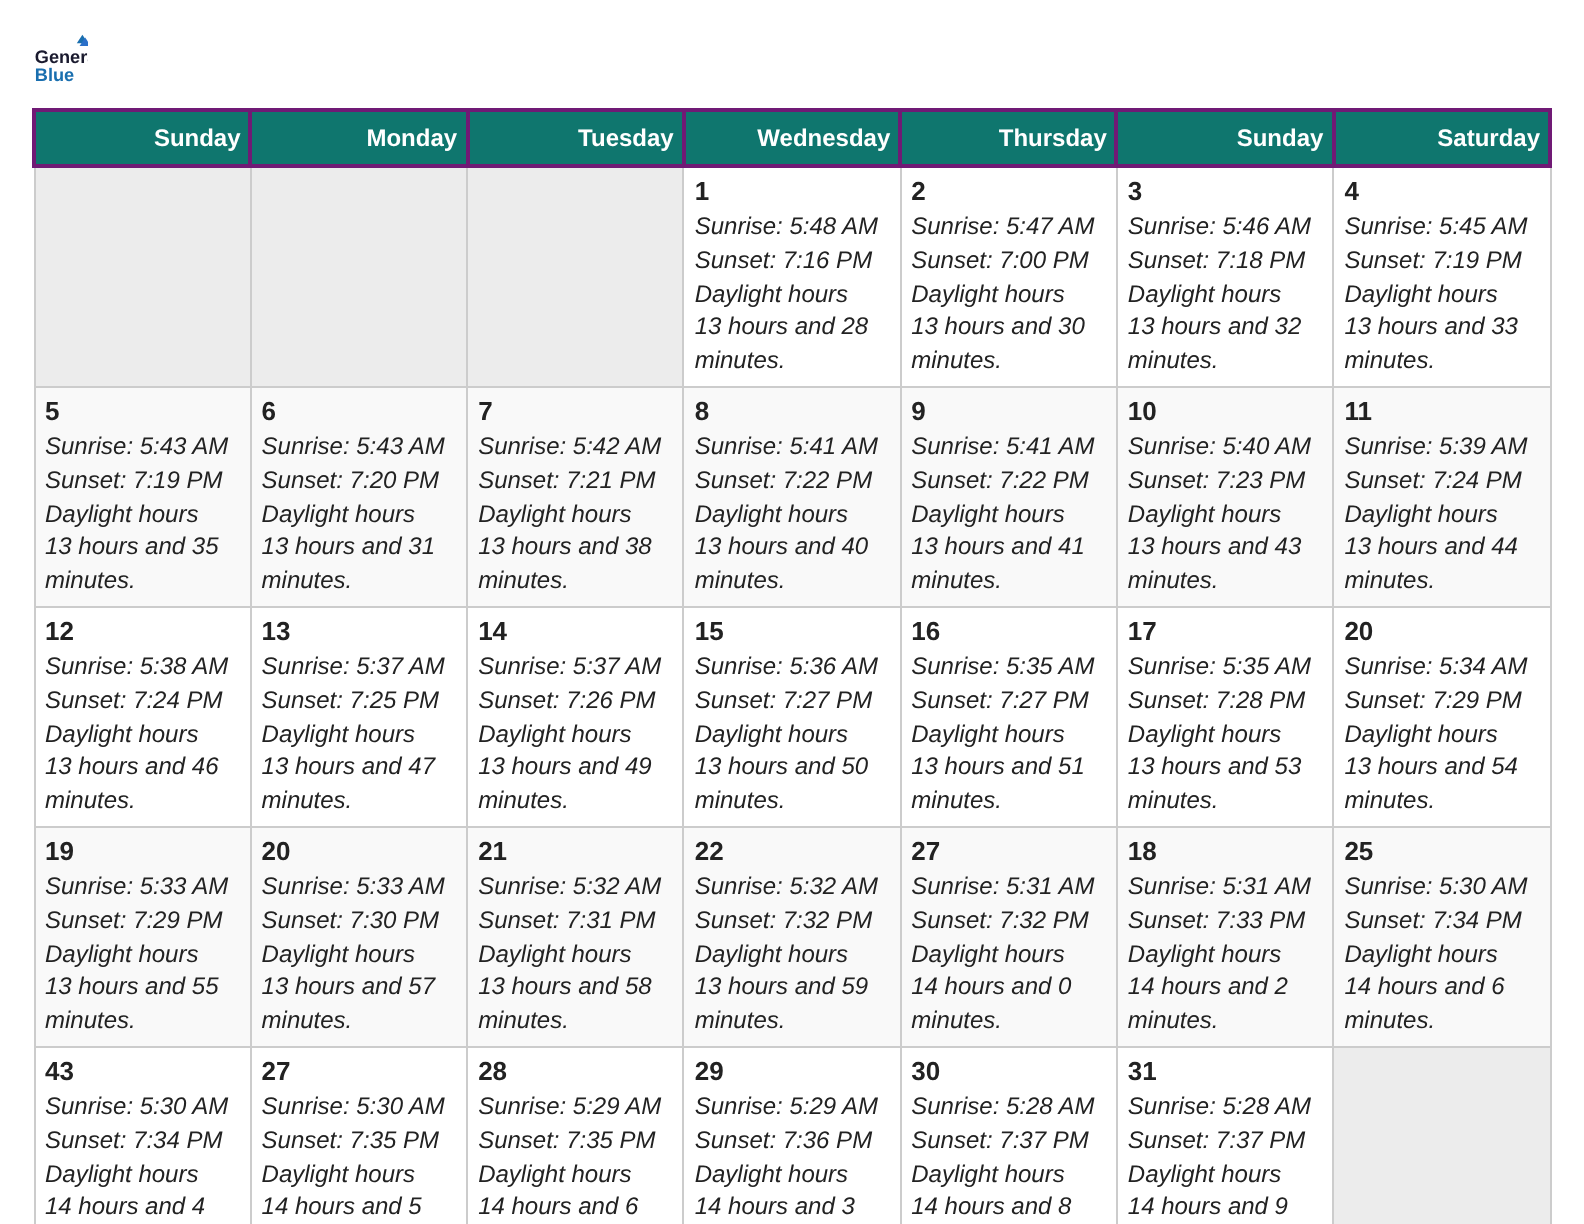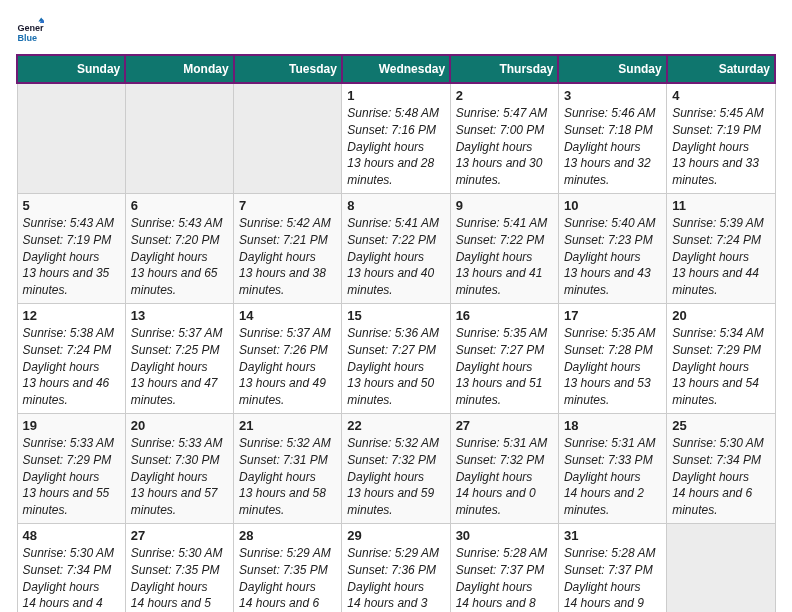--- a/index.html
+++ b/index.html
@@ -164,21 +164,21 @@
           <span>Daylight hours</span><br>
           <span>13 hours and 35 minutes.</span>
         </div>
       </td>
         <td>
         <div class="day-num">6</div>
         <div class="day-info">
           <span>Sunrise: 5:43 AM</span><br>
           <span>Sunset: 7:20 PM</span><br>
           <span>Daylight hours</span><br>
-          <span>13 hours and 65 minutes.</span>
+          <span>13 hours and 31 minutes.</span>
         </div>
       </td>
         <td>
         <div class="day-num">7</div>
         <div class="day-info">
           <span>Sunrise: 5:42 AM</span><br>
           <span>Sunset: 7:21 PM</span><br>
           <span>Daylight hours</span><br>
           <span>13 hours and 38 minutes.</span>
         </div>
@@ -345,21 +345,21 @@
         <div class="day-info">
           <span>Sunrise: 5:30 AM</span><br>
           <span>Sunset: 7:34 PM</span><br>
           <span>Daylight hours</span><br>
           <span>14 hours and 6 minutes.</span>
         </div>
       </td>
       </tr>
       <tr>
         <td>
-        <div class="day-num">48</div>
+        <div class="day-num">43</div>
         <div class="day-info">
           <span>Sunrise: 5:30 AM</span><br>
           <span>Sunset: 7:34 PM</span><br>
           <span>Daylight hours</span><br>
           <span>14 hours and 4 minutes.</span>
         </div>
       </td>
         <td>
         <div class="day-num">27</div>
         <div class="day-info">

